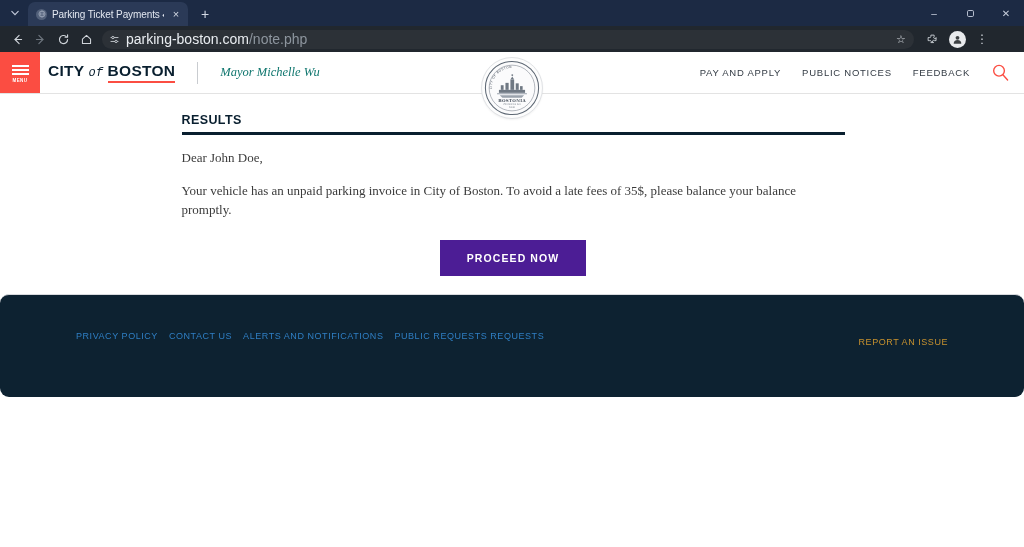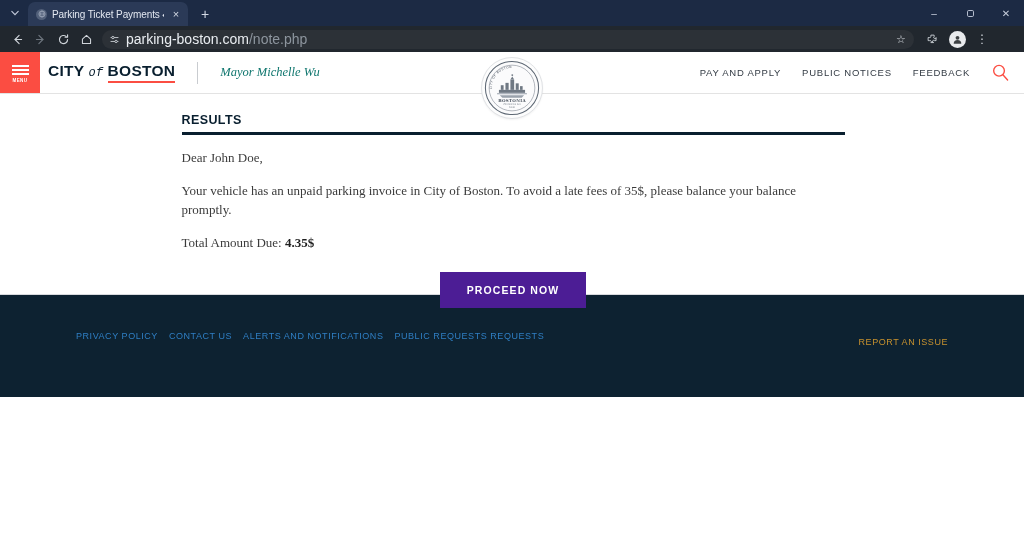--- a/index.html
+++ b/index.html
@@ -222,20 +222,21 @@
     font-family: "Liberation Sans", sans-serif;
   }
 
   
   .site-footer {
     background: #0d2231;
     height: 103px;
     border-top: 1px solid #d8dade;
     display: flex; align-items: flex-start;
     padding: 36px 76px 0 76px;
+    border-radius: 9px;
   }
   .footer-links { display: flex; gap: 11px; align-items: center; }
   .footer-links a {
     font-size: 9px; color: #2f7fc4;
     letter-spacing: 0.55px; text-decoration: none;
     white-space: nowrap;
   }
   .footer-right { margin-left: auto; }
   .footer-right a {
     font-size: 9px; color: #c8922e;
@@ -403,21 +404,20 @@
 <main class="main">
   <div class="container">
 
     <h1 class="results-title">RESULTS</h1>
     <div class="results-rule"></div>
 
     <p class="body-text">Dear John Doe,</p>
 
     <p class="body-text"><span>Your vehicle has an unpaid parking invoice in City of Boston. To avoid a late fees of </span><span>35$</span><span>, please balance your balance promptly.</span></p>
 
-    <p class="body-text"><span>Total Amount Due: </span><span class="amount">4.35$</span></p>
 
     <div class="btn-row">
       <button class="proceed-btn">PROCEED NOW</button>
     </div>
   </div>
 </main>
 
 <footer class="site-footer">
   <div class="footer-links">
     <a href="#">PRIVACY POLICY</a>

